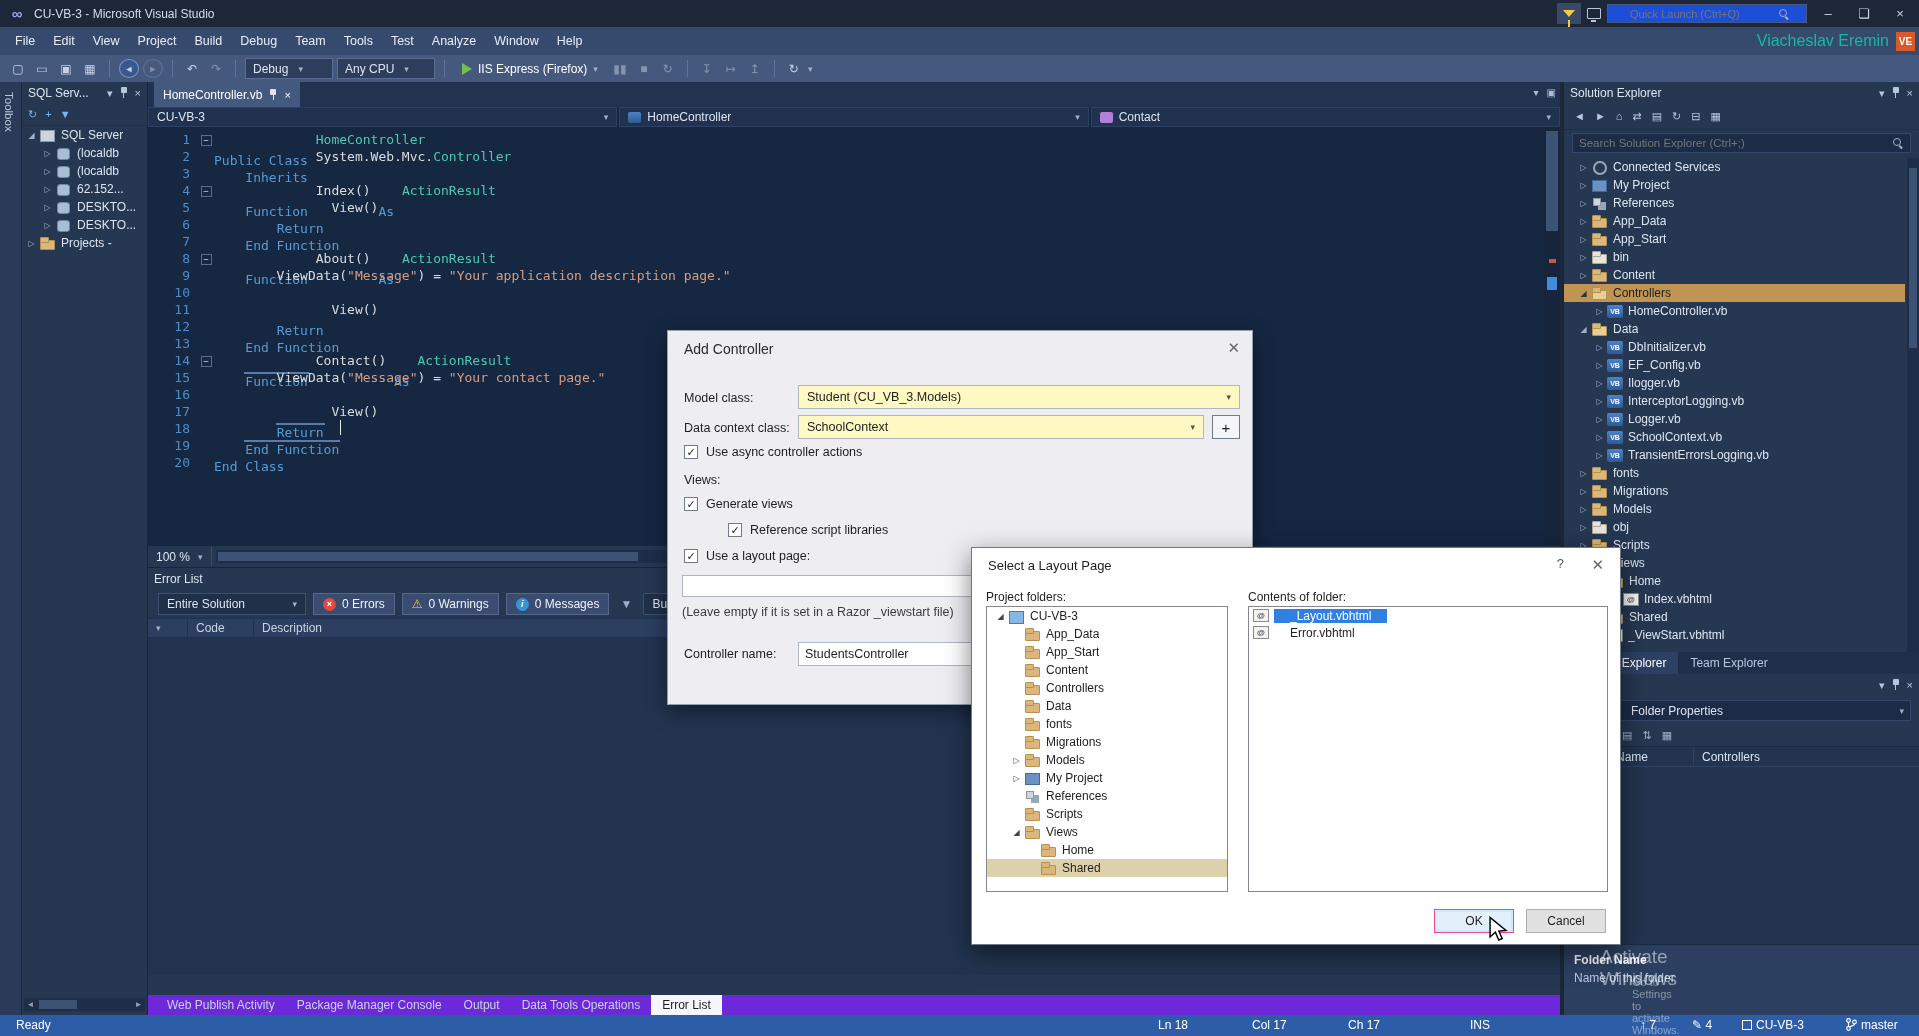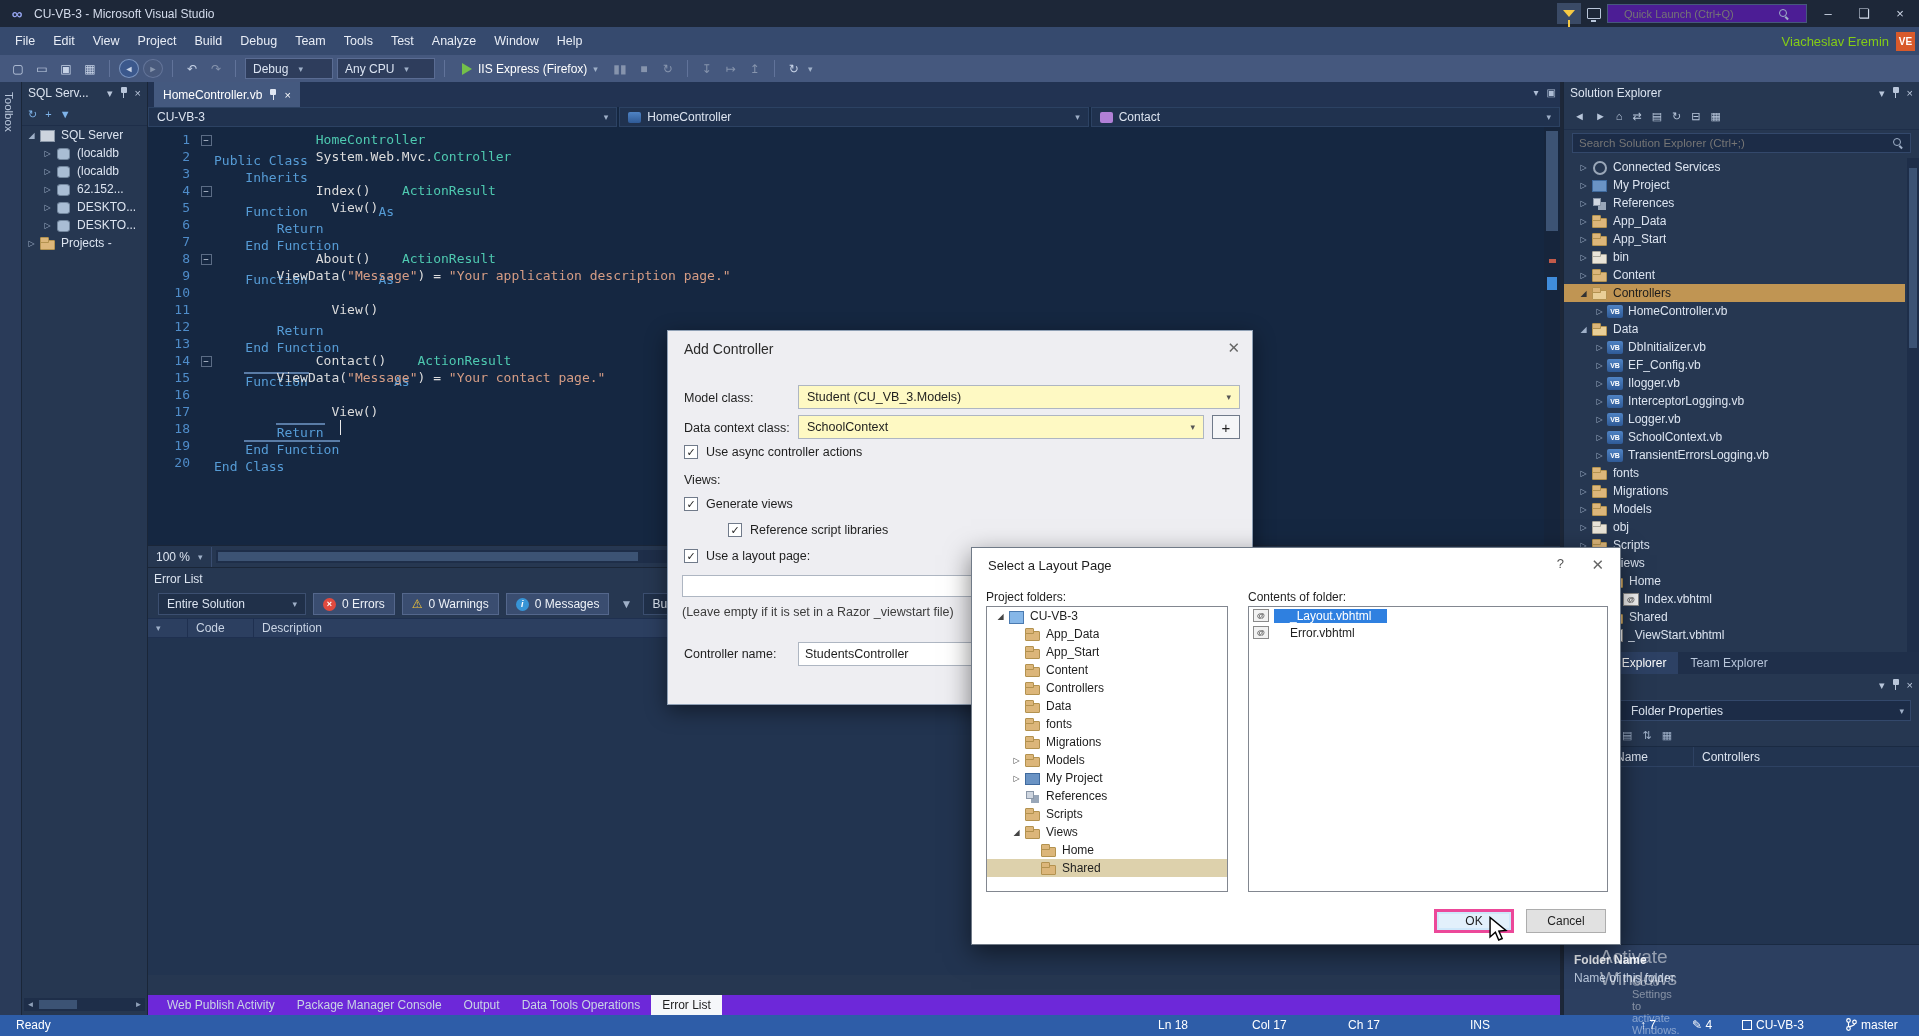--- a/index.html
+++ b/index.html
@@ -10,32 +10,32 @@
 
 .titlebar{position:absolute;left:0;top:0;width:1919px;height:27px;background:#1d2738;display:flex;align-items:center;color:#dfe6f2;}
 .vs-logo{width:18px;height:18px;margin:0 8px 0 8px;color:#97a6f2;font-size:15px;font-weight:bold;line-height:18px;text-align:center;}
 .title-text{font-size:12px;color:#d4dcec;}
 .title-right{position:absolute;right:0;top:0;height:27px;display:flex;align-items:center;gap:6px;padding-right:4px;}
 .funnel-btn{width:24px;height:21px;background:#3a4a66;display:flex;align-items:center;justify-content:center;}
 .funnel{width:0;height:0;border-left:6px solid transparent;border-right:6px solid transparent;border-top:7px solid #f6c944;position:relative;}
 .funnel::after{content:"";position:absolute;left:-1px;top:-1px;width:2px;height:7px;background:#f6c944;top:3px;}
 .monitor-ic{width:14px;height:11px;border:1.5px solid #b9c6da;border-radius:1px;position:relative;}
 .monitor-ic::after{content:"";position:absolute;left:3px;bottom:-4px;width:5px;height:2px;background:#b9c6da;}
-.quick-launch{width:200px;height:19px;background:#4c1d95;border:1px solid #46587c;color:#aab8d0;font-size:11px;display:flex;align-items:center;padding:0 16px;gap:6px;}
+.quick-launch{width:200px;height:19px;background:#1d4ed8;border:1px solid #46587c;color:#aab8d0;font-size:11px;display:flex;align-items:center;padding:0 22px;gap:6px;}
 .quick-launch input{flex:1;background:transparent;border:none;outline:none;color:#aab8d0;font-family:"Liberation Sans",sans-serif;font-size:11px;}
 .mag{width:12px;height:12px;position:relative;color:#9fb0c8;flex:none;}
 .mag::before{content:"";position:absolute;left:1px;top:1px;width:6px;height:6px;border:1.5px solid currentColor;border-radius:50%;}
 .mag::after{content:"";position:absolute;left:8px;top:8px;width:4px;height:1.5px;background:currentColor;transform:rotate(45deg);transform-origin:0 0;}
 .win-btn{width:30px;height:27px;display:flex;align-items:center;justify-content:center;color:#cfd8e8;font-size:13px;}
 
 
 .menubar{position:absolute;left:0;top:27px;width:1919px;height:28px;background:#364a6e;display:flex;align-items:center;padding-left:6px;}
 .menu-item{padding:0 9px;line-height:28px;color:#e8edf6;font-size:12.5px;}
 .menu-right{position:absolute;right:4px;top:0;height:28px;display:flex;align-items:center;gap:7px;}
-.user-name{font-size:13px;color:#84cc16;}
+.user-name{font-size:16px;color:#14b8a6;}
 .user-badge{width:19px;height:19px;background:#d85a2b;color:#fff;font-size:10px;font-weight:bold;display:flex;align-items:center;justify-content:center;}
 
 
 .toolbar{position:absolute;left:0;top:55px;width:1919px;height:27px;background:#45587e;display:flex;align-items:center;padding-left:8px;gap:4px;}
 .tico{min-width:20px;height:20px;display:flex;align-items:center;justify-content:center;color:#c6d2e6;font-size:12px;}
 .tico.dim{color:#8694ad;}
 .tico.circle{width:19px;height:19px;border-radius:50%;background:#3b588c;border:1px solid #7b95c0;font-size:9px;}
 .tico.circle.dim{background:#48597c;border-color:#64759a;}
 .tsep{width:1px;height:17px;background:#61739a;margin:0 5px;}
 .dd-box{height:21px;background:#2e3d5c;border:1px solid #5a6c93;display:flex;align-items:center;padding:0 7px;gap:10px;color:#dbe4f2;font-size:12px;}
@@ -186,21 +186,21 @@
 .dlg2 .dclose{right:16px;top:8px;}
 .dlg2 .box-label{position:absolute;top:42px;color:#1e1e1e;}
 .listbox{position:absolute;top:58px;height:286px;border:1px solid #828790;background:#fff;overflow:hidden;}
 #dlg-tree .tree-row{color:#1e1e1e;height:18px;}
 #dlg-tree .tree-row .arrow{color:#444;}
 #dlg-tree .tree-row.sel{background:#ddd1ac;color:#1e1e1e;}
 .file-row{display:flex;align-items:center;height:17px;padding-left:4px;color:#1e1e1e;}
 .flabel{padding:0 16px;}
 .flabel.fsel{background:#2f80e0;color:#fff;}
 .dbtn{position:absolute;width:80px;height:24px;display:flex;align-items:center;justify-content:center;font-size:12px;color:#1e1e1e;background:#e1e1e1;border:1px solid #adadad;}
-.dbtn.focus{background:#e2f0fb;border:3px solid #ec4899;box-shadow:inset 0 0 0 2px #cfe8fa;}
+.dbtn.focus{background:#e2f0fb;border:1px solid #ec4899;box-shadow:inset 0 0 0 2px #cfe8fa;}
 
 
 .watermark{position:absolute;z-index:25;pointer-events:none;color:rgba(255,255,255,.5);}
 .wm1{position:absolute;left:1600px;top:946px;font-size:19px;}
 .wm2{position:absolute;left:1632px;top:976px;font-size:11px;color:rgba(255,255,255,.42);}
 .cursor{position:absolute;left:1488px;top:916px;z-index:30;pointer-events:none;}
 </style>
 </head>
 <body>
 

